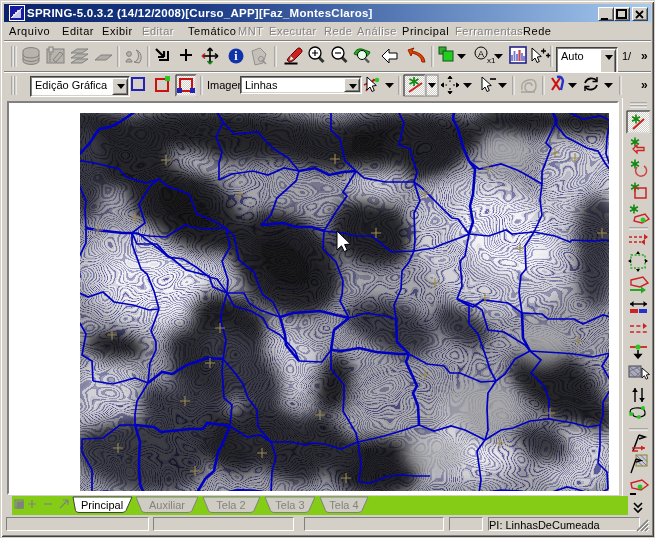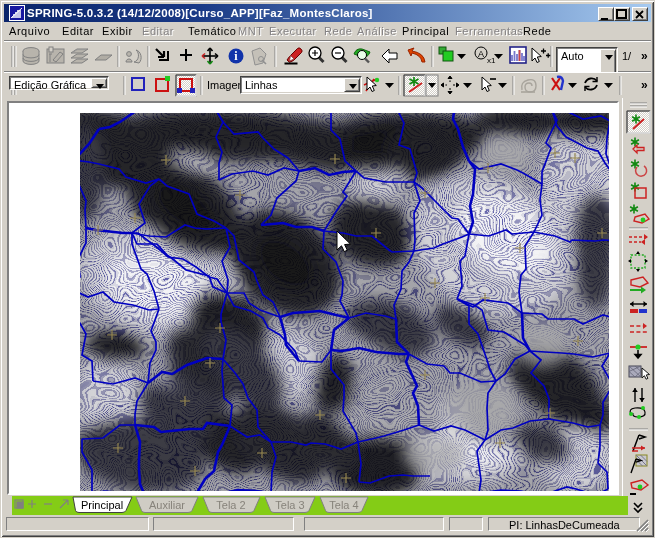--- a/index.html
+++ b/index.html
@@ -292,21 +292,21 @@
 <g transform="translate(578,3)" fill="none" stroke="#000" stroke-width="1.8">
         <path d="M3 7 a7 7 0 0 1 12 -2"></path>
         <path d="M15 9 a7 7 0 0 1 -12 2"></path>
         <path d="M15 1 v4.5 h-4.5" stroke-width="1.4" fill="none"></path>
         <path d="M3 15 v-4.5 h4.5" stroke-width="1.4"></path>
       </g>
 <path d="M600 10 l9 0 l-4.5 5 z" fill="#000"></path>
 <line x1="616" y1="3" x2="616" y2="22" stroke="#808080"></line>
       <line x1="617" y1="3" x2="617" y2="22" stroke="#fff"></line>
 </svg>
-<div class="combo abs" style="left:5px;top:3px;width:100px;height:14px">
+<div class="combo abs" style="left:26px;top:3px;width:100px;height:21px">
       <span class="ct">Edição Gráfica</span>
       <span class="cbtn"></span>
     </div>
 <span class="abs" style="left:203px;top:6px">Imagem:</span>
 <div class="combo abs" style="left:236px;top:3px;width:122px;height:18px">
       <span class="ct">Linhas</span>
       <span class="cbtn"></span>
     </div>
 <span class="abs chev" style="left:637px;top:5px">»</span>
 </div>
@@ -699,18 +699,18 @@
 <text x="278" y="13" text-anchor="middle" fill="#87837b">Tela 3</text>
 <text x="332" y="13" text-anchor="middle" fill="#87837b">Tela 4</text>
 </g>
 </svg>
 </div>
 <div id="status" class="abs">
   <div class="spanel" style="left:2px;width:143px"></div>
   <div class="spanel" style="left:149px;width:141px"></div>
   <div class="spanel" style="left:300px;width:140px"></div>
   <div class="spanel" style="left:445px;width:34px"></div>
-  <div class="spanel" style="left:484px;width:152px;padding-left:20px;padding-top:1px">PI: LinhasDeCumeada</div>
+  <div class="spanel" style="left:484px;width:152px;padding-left:0;padding-top:1px">PI: LinhasDeCumeada</div>
   <svg class="abs" style="right:2px;top:4px" width="13" height="13">
       <path d="M12 1 L1 12 M12 5 L5 12 M12 9 L9 12" stroke="#808080" stroke-width="1.7"></path>
       <path d="M13 2 L2 13 M13 6 L6 13 M13 10 L10 13" stroke="#fff" stroke-width="1"></path>
     </svg>
 </div>
 
 </body></html>

